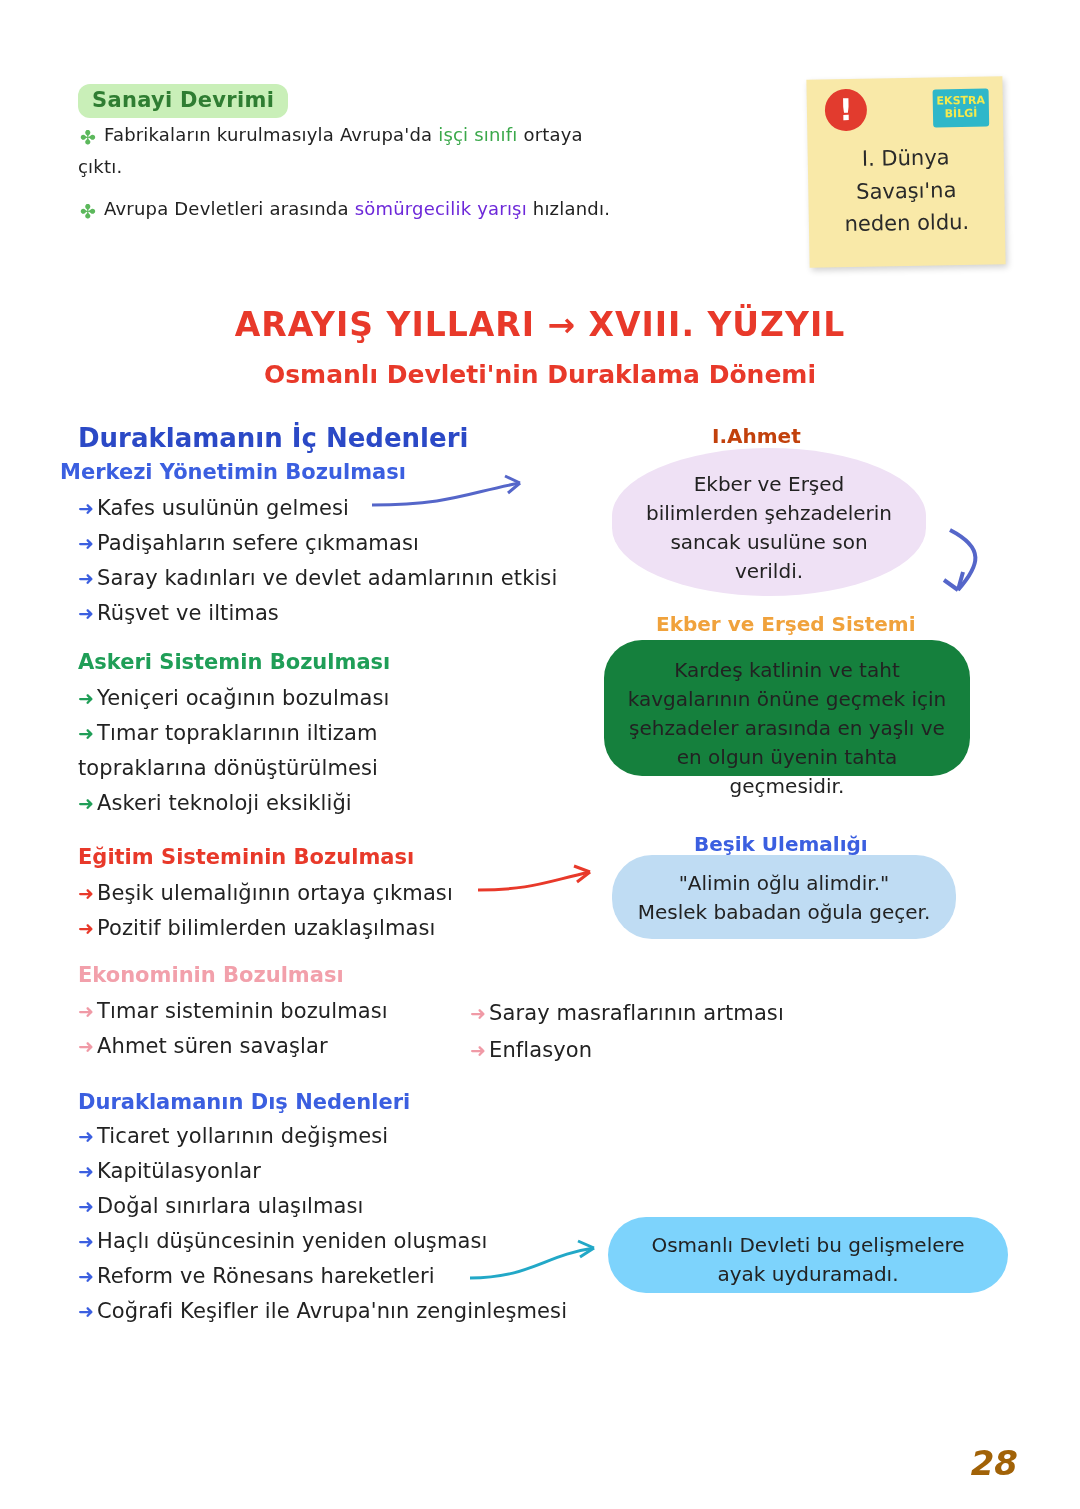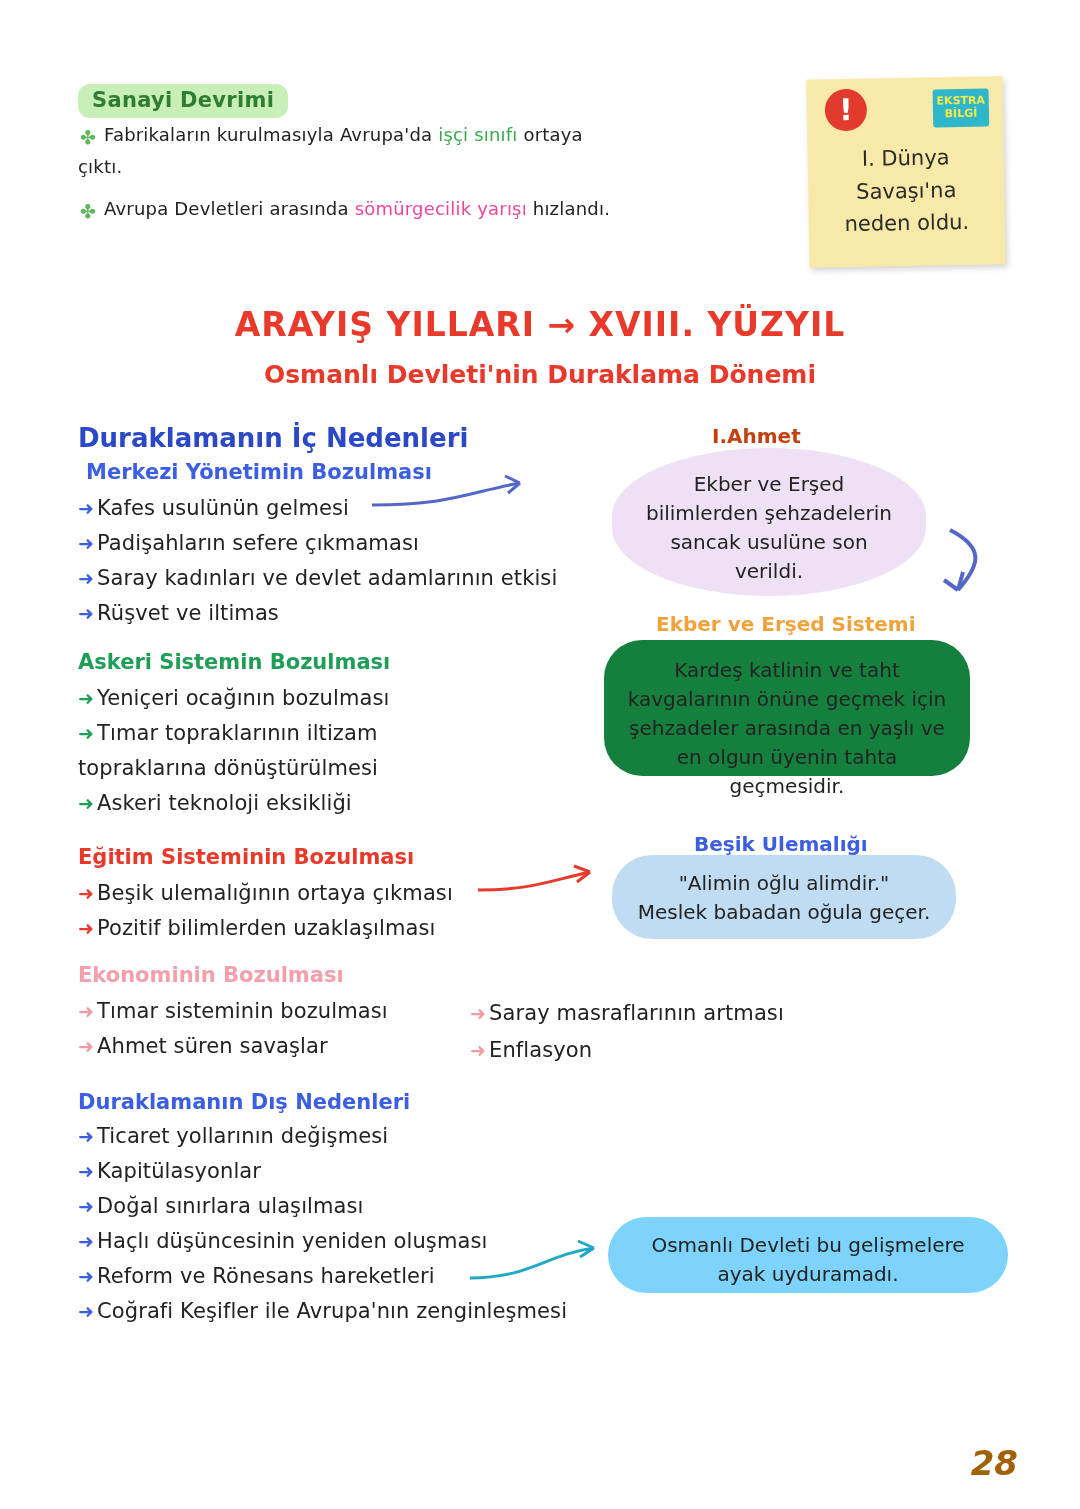--- a/index.html
+++ b/index.html
@@ -38,21 +38,21 @@
     font-size: 19px;
     position: absolute;
   }
   .top-line {
     position: absolute;
     font-size: 18px;
     color: #222;
     letter-spacing: .2px;
   }
   .green-word { color: #3aa84a; }
-  .teal-word { color: #ec4899; }
+  .teal-word { color: #6d28d9; }
 
   
   .sticky {
     position: absolute;
     left: 808px;
     top: 78px;
     width: 196px;
     height: 188px;
     background: #f9e9a8;
     box-shadow: 2px 3px 6px rgba(0,0,0,.18);
@@ -230,21 +230,21 @@
       <div>Savaşı'na</div>
       <div>neden oldu.</div>
     </div>
   </div>
 
   <div class="main-title">ARAYIŞ YILLARI → XVIII. YÜZYIL</div>
   <div class="sub-title">Osmanlı Devleti'nin Duraklama Dönemi</div>
 
   <div class="h-blue-big" style="left:78px; top:423px;">Duraklamanın İç Nedenleri</div>
 
-  <div class="h-sub c-blue" style="left:86px; top:460px;">Merkezi Yönetimin Bozulması</div>
+  <div class="h-sub c-blue" style="left:60px; top:460px;">Merkezi Yönetimin Bozulması</div>
   <div class="item" style="left:78px; top:496px;"><span class="arrow a-blue">➜</span><span>Kafes usulünün gelmesi</span></div>
   <div class="item" style="left:78px; top:531px;"><span class="arrow a-blue">➜</span><span>Padişahların sefere çıkmaması</span></div>
   <div class="item" style="left:78px; top:566px;"><span class="arrow a-blue">➜</span><span>Saray kadınları ve devlet adamlarının etkisi</span></div>
   <div class="item" style="left:78px; top:601px;"><span class="arrow a-blue">➜</span><span>Rüşvet ve iltimas</span></div>
 
   <div class="h-sub c-green" style="left:78px; top:650px;">Askeri Sistemin Bozulması</div>
   <div class="item" style="left:78px; top:686px;"><span class="arrow a-green">➜</span><span>Yeniçeri ocağının bozulması</span></div>
   <div class="item" style="left:78px; top:721px;"><span class="arrow a-green">➜</span><span>Tımar topraklarının iltizam</span></div>
   <div class="item" style="left:78px; top:756px;">topraklarına dönüştürülmesi</div>
   <div class="item" style="left:78px; top:791px;"><span class="arrow a-green">➜</span><span>Askeri teknoloji eksikliği</span></div>

